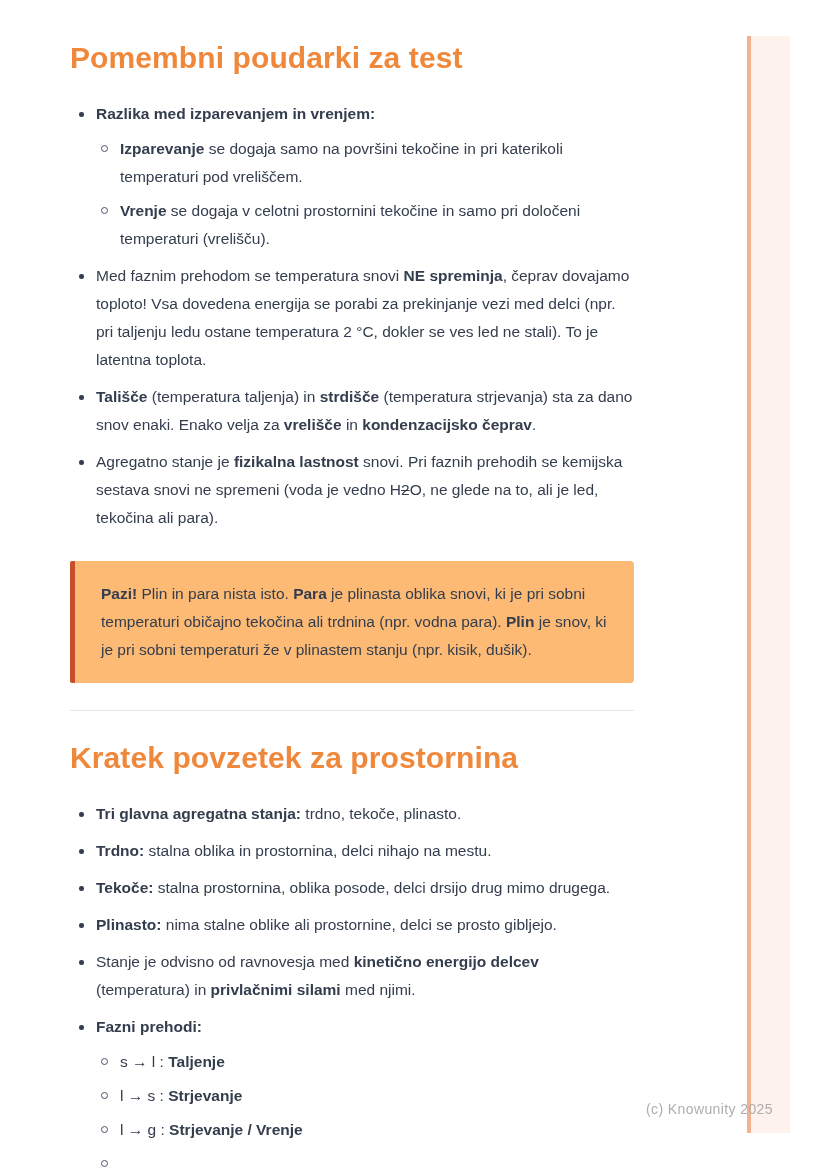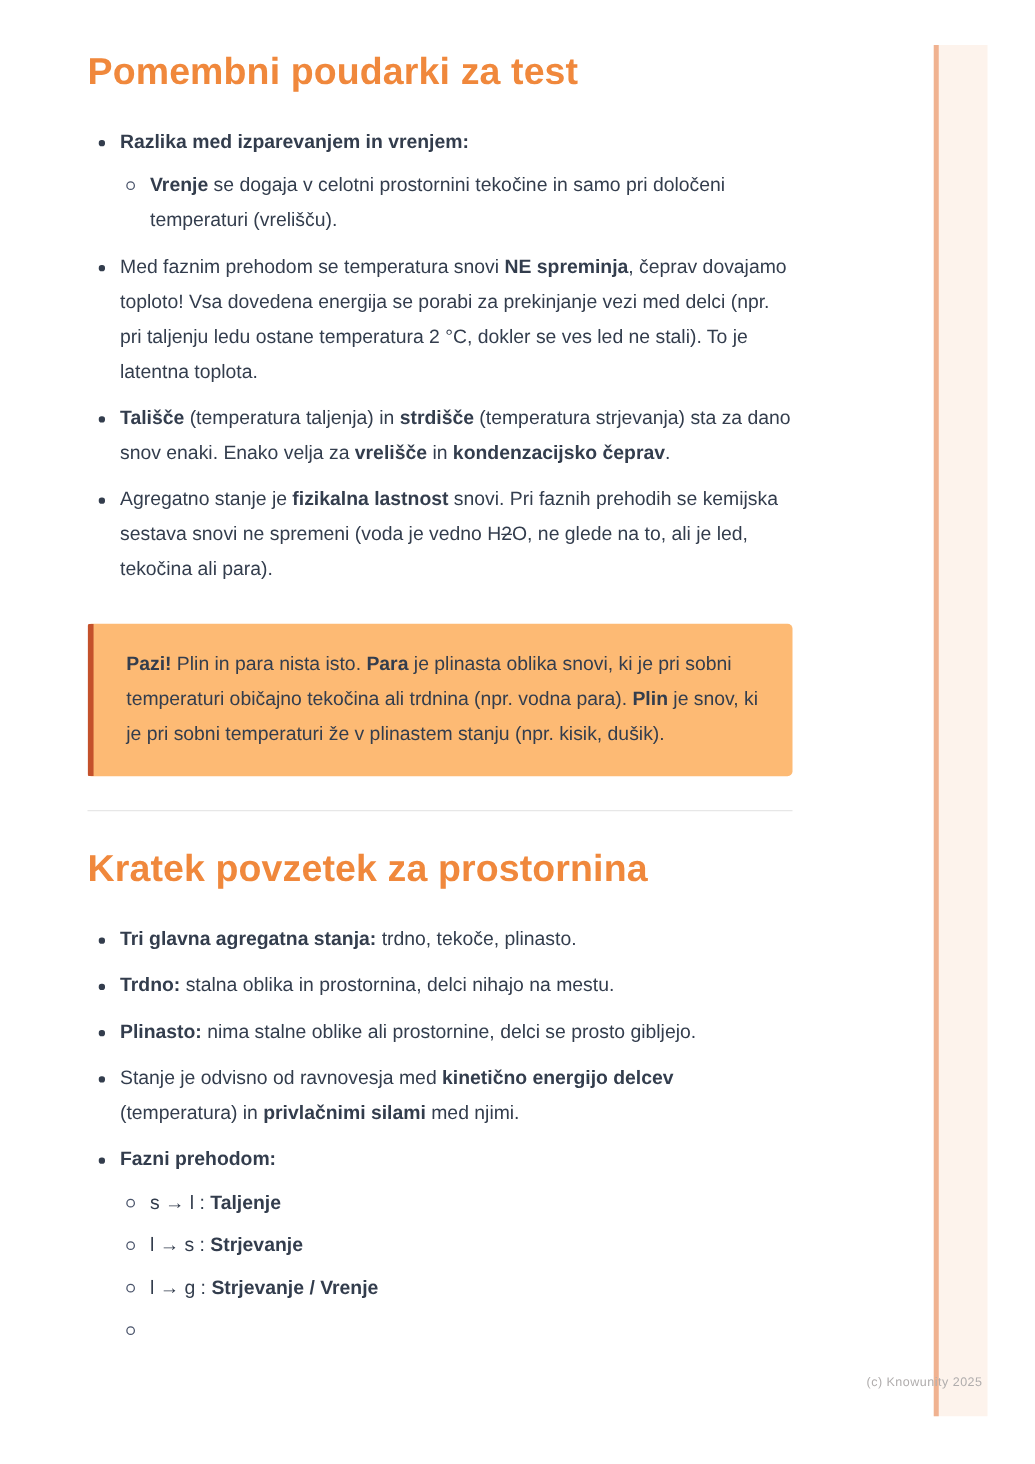--- a/index.html
+++ b/index.html
@@ -72,60 +72,62 @@
   .edge-stripe {
     position:absolute;
     left:747px; top:36px;
     width:43px; height:1097px;
     background:#fdf3ec;
     border-left:4px solid #f0b290;
     box-sizing:border-box;
   }
   .copyright {
     position:absolute;
-    right:42px; top:1101px;
-    font-size:10px;
+    right:55px; top:1101px;
+    font-size:14px;
     letter-spacing:0.4px;
     color:#b0adad;
     z-index:2;
     text-align:right;
   }
 </style>
 </head>
 <body>
 
 <div class="edge-stripe"></div>
 
 <main class="content">
 
   <section>
     <h1 class="section-title">Pomembni poudarki za test</h1>
     <ul class="top-list" id="list-0">
         <li><strong>Razlika med izparevanjem in vrenjem:</strong><ul class="sub-list">
+            <li><strong>Izparevanje</strong><span> se dogaja samo na površini tekočine in pri katerikoli temperaturi pod vreliščem.</span></li>
             <li><strong>Vrenje</strong><span> se dogaja v celotni prostornini tekočine in samo pri določeni temperaturi (vrelišču).</span></li>
           </ul></li>
         <li><span>Med faznim prehodom se temperatura snovi </span><strong>NE spreminja</strong><span>, čeprav dovajamo toploto! Vsa dovedena energija se porabi za prekinjanje vezi med delci (npr. pri taljenju ledu ostane temperatura 2 °C, dokler se ves led ne stali). To je latentna toplota.</span></li>
         <li><strong>Tališče</strong><span> (temperatura taljenja) in </span><strong>strdišče</strong><span> (temperatura strjevanja) sta za dano snov enaki. Enako velja za </span><strong>vrelišče</strong><span> in </span><strong>kondenzacijsko čeprav</strong><span>.</span></li>
         <li><span>Agregatno stanje je </span><strong>fizikalna lastnost</strong><span> snovi. Pri faznih prehodih se kemijska sestava snovi ne spremeni (voda je vedno H</span><span class="strike">2</span><span>O, ne glede na to, ali je led, tekočina ali para).</span></li>
       </ul>
     <aside class="callout">
       <p id="callout-0"><strong>Pazi!</strong><span> Plin in para nista isto. </span><strong>Para</strong><span> je plinasta oblika snovi, ki je pri sobni temperaturi običajno tekočina ali trdnina (npr. vodna para). </span><strong>Plin</strong><span> je snov, ki je pri sobni temperaturi že v plinastem stanju (npr. kisik, dušik).</span></p>
     </aside>
   </section>
 
   <hr class="section-divider">
 
   <section>
     <h1 class="section-title">Kratek povzetek za prostornina</h1>
     <ul class="top-list" id="list-1">
         <li><strong>Tri glavna agregatna stanja:</strong><span> trdno, tekoče, plinasto.</span></li>
         <li><strong>Trdno:</strong><span> stalna oblika in prostornina, delci nihajo na mestu.</span></li>
+        <li><strong>Tekoče:</strong><span> stalna prostornina, oblika posode, delci drsijo drug mimo drugega.</span></li>
         <li><strong>Plinasto:</strong><span> nima stalne oblike ali prostornine, delci se prosto gibljejo.</span></li>
         <li><span>Stanje je odvisno od ravnovesja med </span><strong>kinetično energijo delcev</strong><span> (temperatura) in </span><strong>privlačnimi silami</strong><span> med njimi.</span></li>
-        <li><strong>Fazni prehodom:</strong><ul class="sub-list">
+        <li><strong>Fazni prehodi:</strong><ul class="sub-list">
             <li><span>s → l : </span><strong>Taljenje</strong></li>
             <li><span>l → s : </span><strong>Strjevanje</strong></li>
             <li><span>l → g : </span><strong>Strjevanje / Vrenje</strong></li>
             <li></li>
           </ul></li>
       </ul>
   </section>
 
 </main>
 

